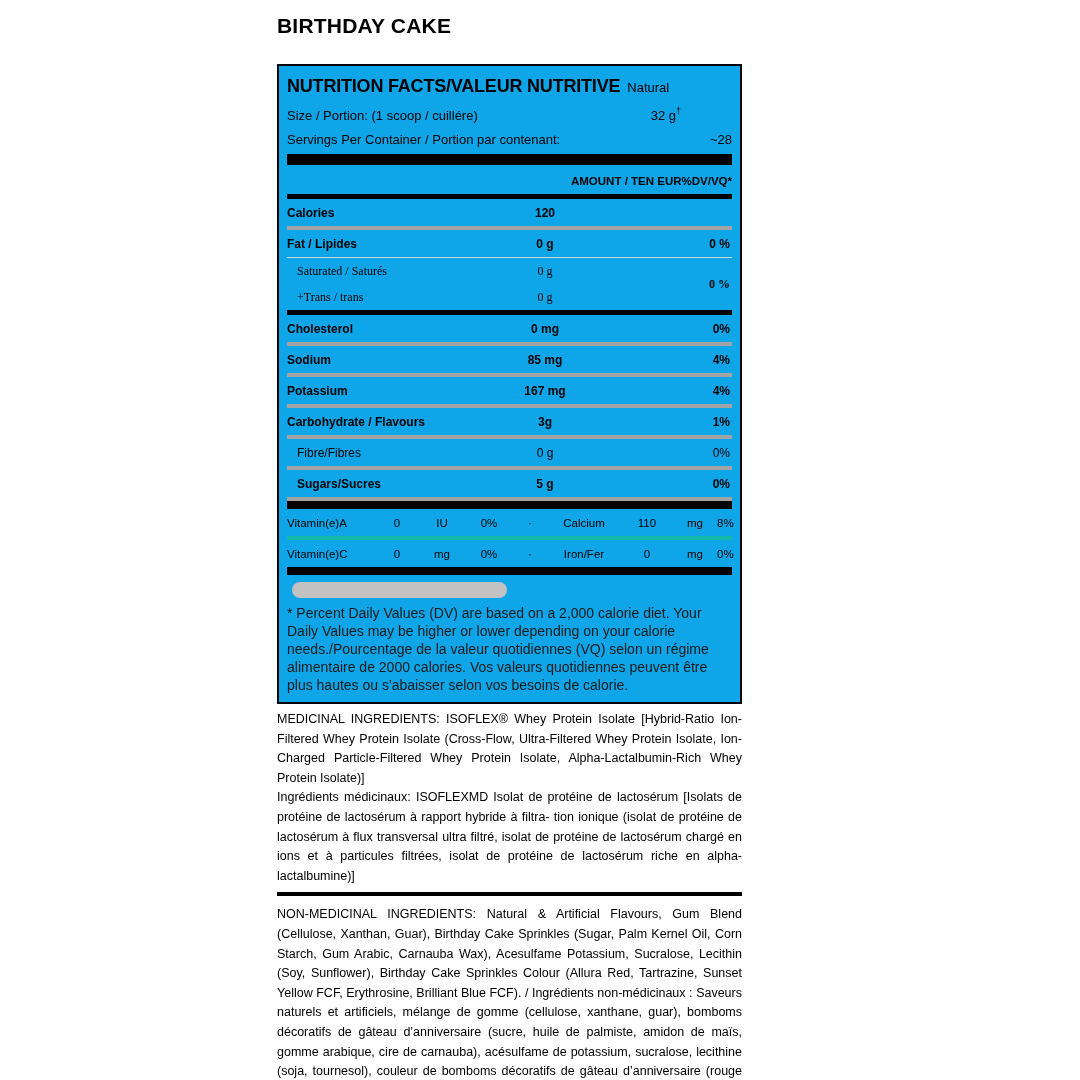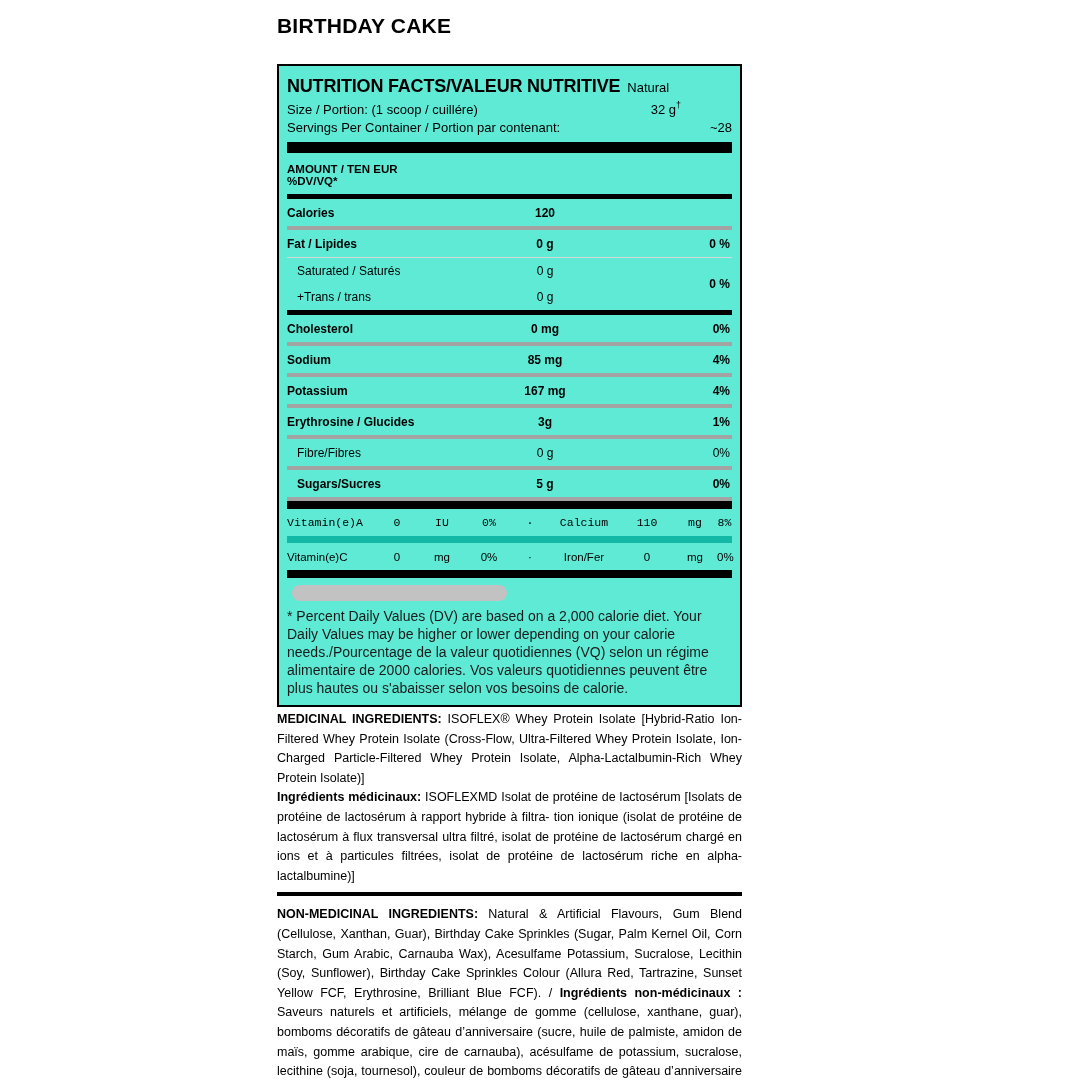--- a/index.html
+++ b/index.html
@@ -8,64 +8,64 @@
     font-family:"Liberation Sans", sans-serif;color:#000;
     -webkit-font-smoothing:antialiased;
   }
   .page-title{
     position:absolute;left:277px;top:14px;
     font-size:21px;font-weight:bold;letter-spacing:.2px;
   }
   
   .label-box{
     position:absolute;left:277px;top:64px;width:465px;box-sizing:border-box;
-    border:2px solid #000;background:#5eead4;padding:6px 8px 8px 8px;
+    border:2px solid #000;background:#0ea5e9;padding:6px 8px 8px 8px;
   }
   .nf-title-row{display:flex;align-items:baseline;gap:7px;margin-top:4px;}
   .nf-title{font-size:18px;font-weight:bold;letter-spacing:-.2px;white-space:nowrap;}
   .nf-serving{font-size:13px;}
-  .meta-row{display:flex;justify-content:space-between;align-items:baseline;font-size:13px;margin-top:3px;gap:44px;}
+  .meta-row{display:flex;justify-content:space-between;align-items:baseline;font-size:13px;margin-top:9px;gap:44px;}
   .size-value{padding-right:51px;}
   .size-value sup{font-size:9px;vertical-align:6px;}
   .bar{background:#000;width:100%;}
   .bar-xl{height:11px;margin-top:7px;}
   .bar-md{height:5px;}
   .bar-lg{height:8px;}
-  .amount-row{display:flex;justify-content:flex-end;font-size:11.5px;font-weight:bold;margin:10px 0 7px;flex-direction:column;}
+  .amount-row{display:flex;justify-content:flex-end;font-size:11.5px;font-weight:bold;margin:10px 0 7px;}
   .nrow{
     display:grid;grid-template-columns:195px 126px 1fr;align-items:center;
     min-height:27px;font-size:12px;border-bottom:4px solid #a3a3a3;
   }
   .nrow:last-of-type{border-bottom:none;}
   .nrow .amt{text-align:center;}
   .nrow .dv{text-align:right;padding-right:2px;}
   .nrow.b .lbl,.nrow.b .amt,.nrow.b .dv{font-weight:bold;}
   .nrow.no-border{border-bottom:none;}
   .indent .lbl{padding-left:10px;}
   .sat-group{
     display:grid;grid-template-columns:195px 126px 1fr;grid-auto-rows:26px;
-    align-items:center;font-size:12px;
+    align-items:center;font-size:12px;font-family:Liberation Serif, serif;
   }
   .sat-group .lbl{padding-left:10px;}
   .sat-group .amt{text-align:center;}
   .sat-group .dv{grid-column:3;grid-row:1 / span 2;text-align:right;font-weight:bold;padding-right:2px;}
   .vit-row{
     display:grid;grid-template-columns:88px 44px 46px 48px 34px 74px 52px 44px 1fr;
     align-items:center;min-height:27px;font-size:11.5px;
   }
-  .vit-row.sep{border-bottom:7px solid #14b8a6;font-family:Liberation Mono, monospace;}
+  .vit-row.sep{border-bottom:4px solid #14b8a6;}
   .vit-row span{text-align:center;}
   .vit-row span:first-child{text-align:left;}
   .pill{width:215px;height:16px;border-radius:8px;background:#c2c2c2;margin:7px 0 6px 5px;}
   .fn{font-size:14px;line-height:18px;color:#1a1a1a;margin-top:3px;}
   .fn.second{margin-top:5px;}
   
   .ingredients{position:absolute;left:277px;top:710px;width:465px;}
   .ing{font-size:12.5px;line-height:19.6px;text-align:justify;margin:0;}
-  .ing .b{font-weight:bold;}
+  .ing .b{font-weight:normal;}
   .ing.fr{}
   .rule{height:4px;background:#000;margin:6px 0 9px;}
 </style>
 </head>
 <body>
 
 <div class="page-title">BIRTHDAY CAKE</div>
 
 <div class="label-box">
 
@@ -128,21 +128,21 @@
     <span class="dv">4%</span>
   </div>
 
   <div class="nrow b">
     <span class="lbl">Potassium</span>
     <span class="amt">167 mg</span>
     <span class="dv">4%</span>
   </div>
 
   <div class="nrow b">
-    <span class="lbl">Erythrosine / Glucides</span>
+    <span class="lbl">Carbohydrate / Flavours</span>
     <span class="amt">3g</span>
     <span class="dv">1%</span>
   </div>
 
   <div class="nrow indent">
     <span class="lbl">Fibre/Fibres</span>
     <span class="amt">0 g</span>
     <span class="dv">0%</span>
   </div>
 

